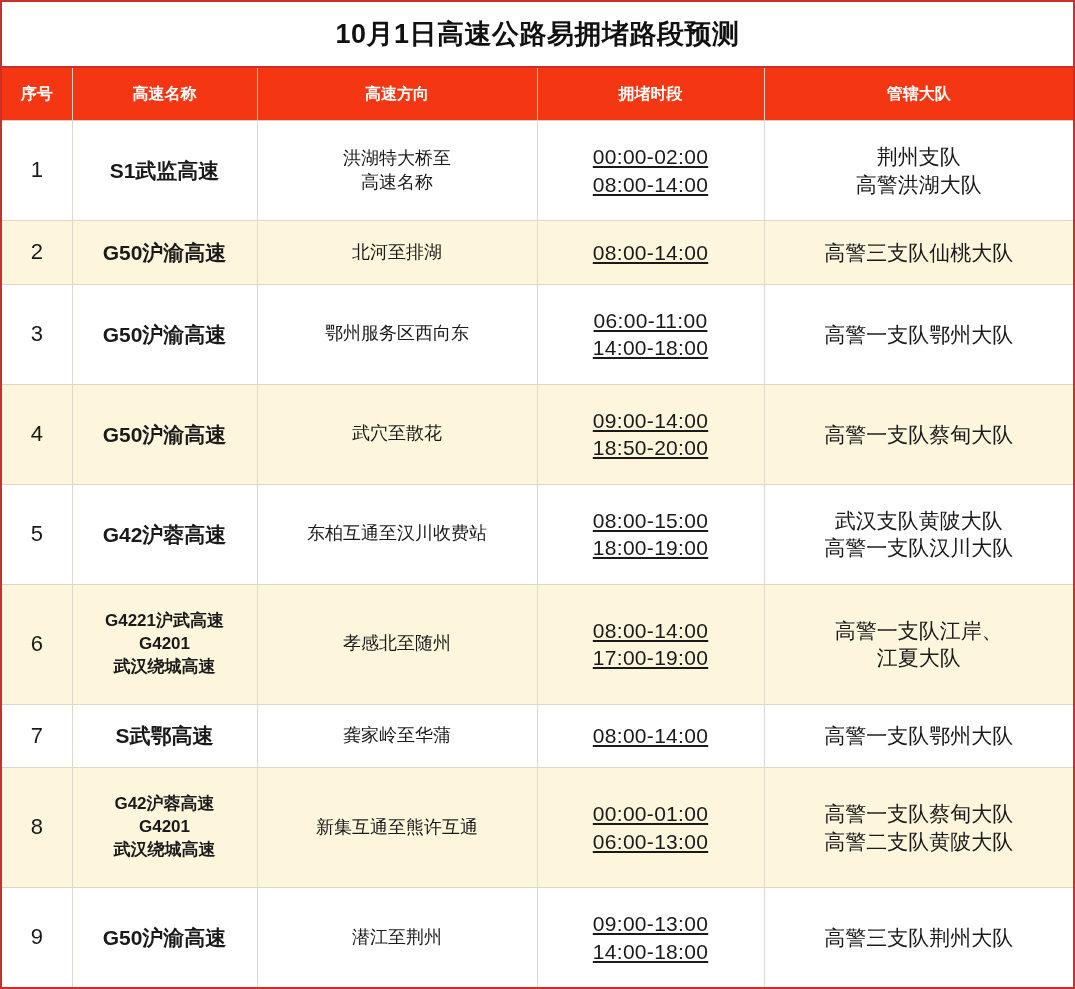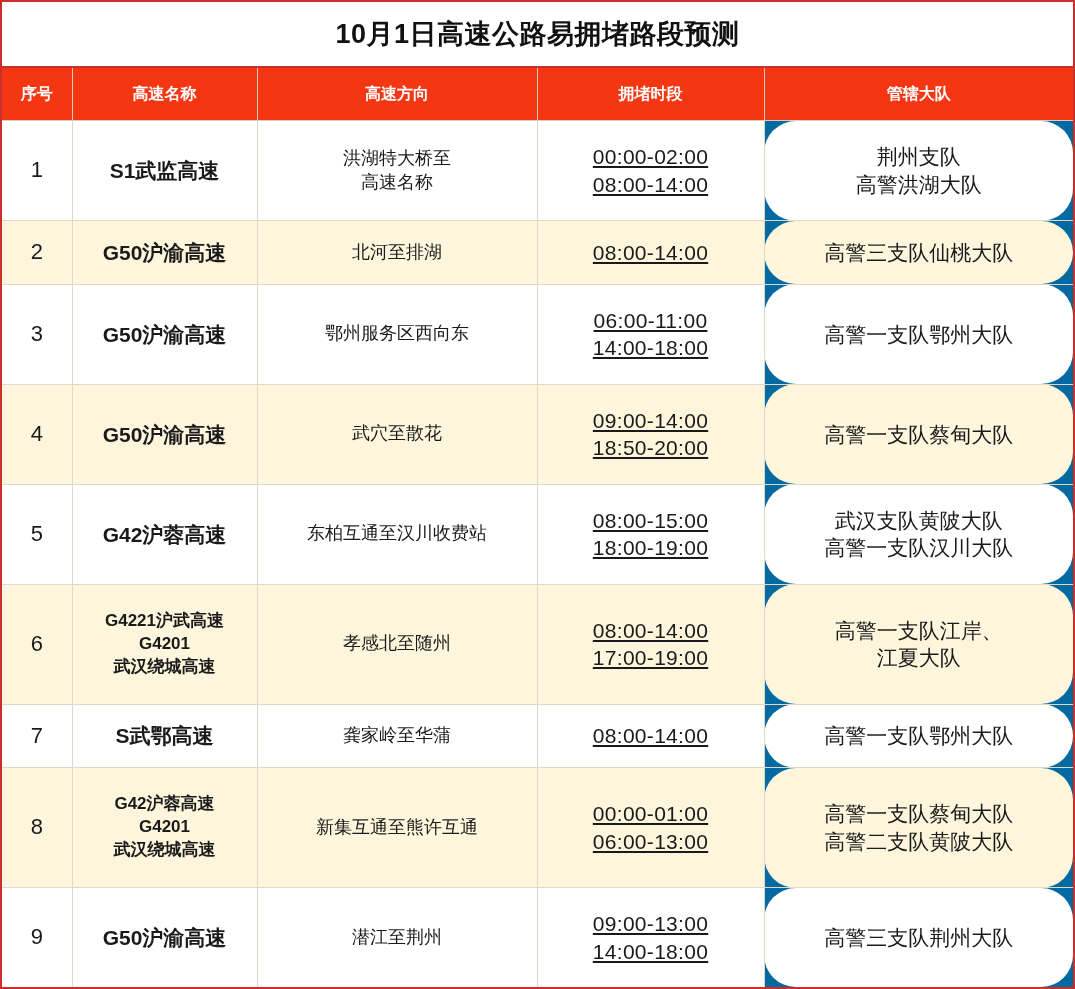--- a/index.html
+++ b/index.html
@@ -68,21 +68,21 @@
   tbody td {
     border: 1px solid #ded8c8;
     text-align: center;
     vertical-align: middle;
     font-size: 21px;
     line-height: 1.3;
     padding: 8px 6px;
     color: #1a1a1a;
   }
   tbody td:first-child { border-left: none; }
-  tbody td:last-child { border-right: none; border-radius: 32px; }
+  tbody td:last-child { border-right: none; }
   tbody tr:last-child td { border-bottom: none; }
 
   tbody tr.odd td { background: #ffffff; }
   tbody tr.even td { background: #fdf6dd; }
 
   td.seq { font-size: 22px; }
   td.name { font-weight: bold; font-size: 21px; }
   td.name.small { font-size: 17px; font-weight: bold; line-height: 1.35; margin-left: 47px; }
   td.dir { font-size: 18px; }
   td.time { font-size: 21px; letter-spacing: 0.3px; text-decoration: underline; }

